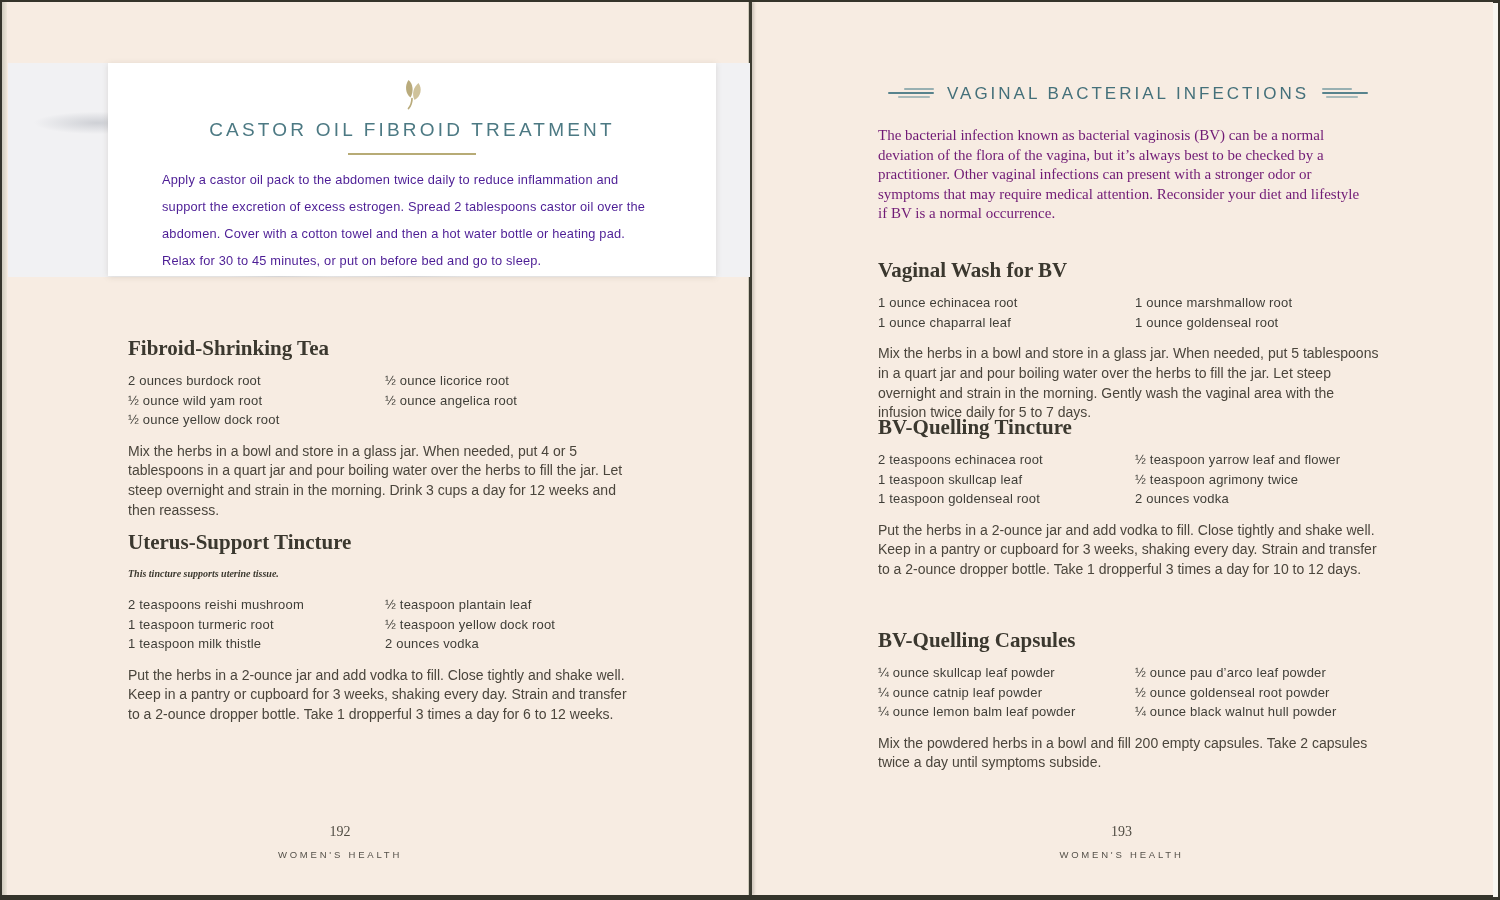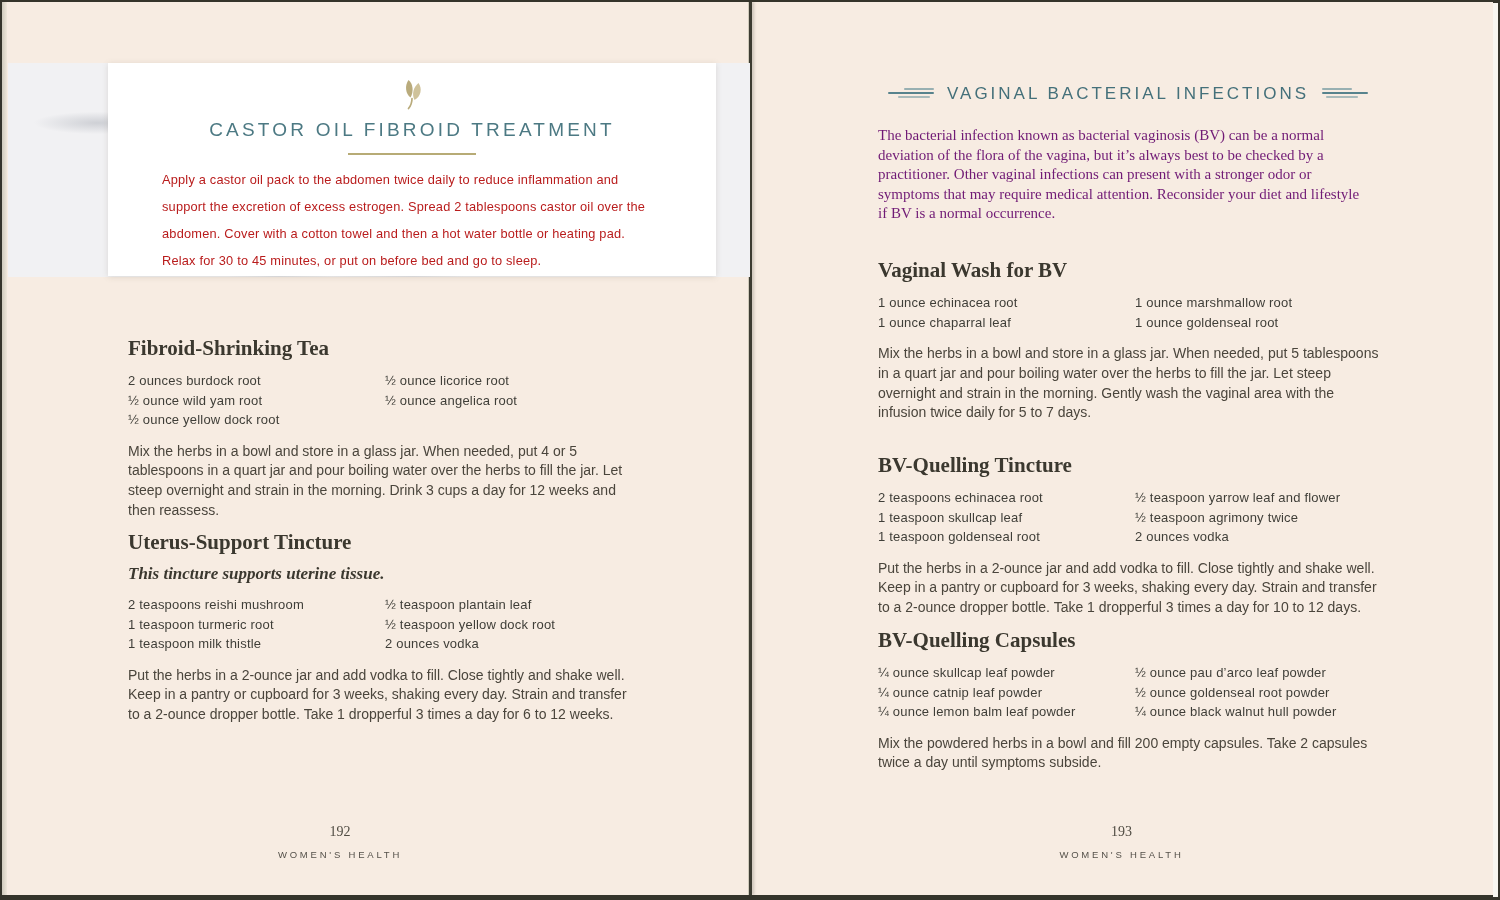--- a/index.html
+++ b/index.html
@@ -24,28 +24,28 @@
       linear-gradient(115deg, transparent 38%, rgba(186,190,198,0.28) 44%, transparent 50%,
                       rgba(178,182,190,0.22) 60%, transparent 66%);}
 
   
   .card{position:absolute;left:106px;top:61px;width:608px;height:213px;background:#ffffff;
         text-align:center;box-shadow:0 1px 6px rgba(110,100,85,0.18);overflow:hidden;}
   .leaf{margin-top:16px;height:32px;}
   .card-title{margin:8px 0 0;font-size:19px;font-weight:500;letter-spacing:3.2px;color:#4c7983;}
   .card-rule{width:128px;height:2px;background:#b7ab76;margin:12px auto 0;}
   .card-body{margin:11px auto 8px;width:500px;text-align:left;font-size:12.8px;line-height:27px;
-             color:#b91c1c;letter-spacing:0.2px;}
+             color:#4c1d95;letter-spacing:0.2px;}
 
   
   .recipe{position:absolute;width:515px;}
   .recipe-title{margin:0 0 10px;font-family:"Liberation Serif",serif;font-size:21px;
                 font-weight:600;line-height:25px;color:#3b382f;}
   .recipe-note{margin:10px 0 12px;font-family:"Liberation Serif",serif;font-style:italic;
-               font-weight:700;font-size:17px;line-height:18px;color:#3b382f;}
+               font-weight:700;font-size:10px;line-height:18px;color:#3b382f;}
   .ingredients{display:flex;margin:0 0 12px;}
   .ing-col{width:257px;}
   .ing-col + .ing-col{width:auto;flex:1;}
   .ing{font-size:13px;line-height:19.5px;color:#3f3e38;letter-spacing:0.2px;}
   .instructions{margin:0;font-family:Liberation Sans, sans-serif;font-size:14px;line-height:19.8px;
                 color:#4a453c;width:505px;}
 
   
   .section-header{position:absolute;left:876px;top:82px;width:500px;display:flex;
                   align-items:center;justify-content:center;gap:13px;}
@@ -150,21 +150,21 @@
             <div class="ing">1 ounce chaparral leaf</div>
           </div>
         <div class="ing-col">
             <div class="ing">1 ounce marshmallow root</div>
             <div class="ing">1 ounce goldenseal root</div>
           </div>
       </div>
       <p class="instructions">Mix the herbs in a bowl and store in a glass jar. When needed, put 5 tablespoons in a quart jar and pour boiling water over the herbs to fill the jar. Let steep overnight and strain in the morning. Gently wash the vaginal area with the infusion twice daily for 5 to 7 days.</p>
     </section>
 
-    <section class="recipe" style="left:876px;top:451px;">
+    <section class="recipe" style="left:876px;top:413px;">
       <h3 class="recipe-title">BV-Quelling Tincture</h3>
       <div class="ingredients">
         <div class="ing-col">
             <div class="ing">2 teaspoons echinacea root</div>
             <div class="ing">1 teaspoon skullcap leaf</div>
             <div class="ing">1 teaspoon goldenseal root</div>
           </div>
         <div class="ing-col">
             <div class="ing">½ teaspoon yarrow leaf and flower</div>
             <div class="ing">½ teaspoon agrimony twice</div>

